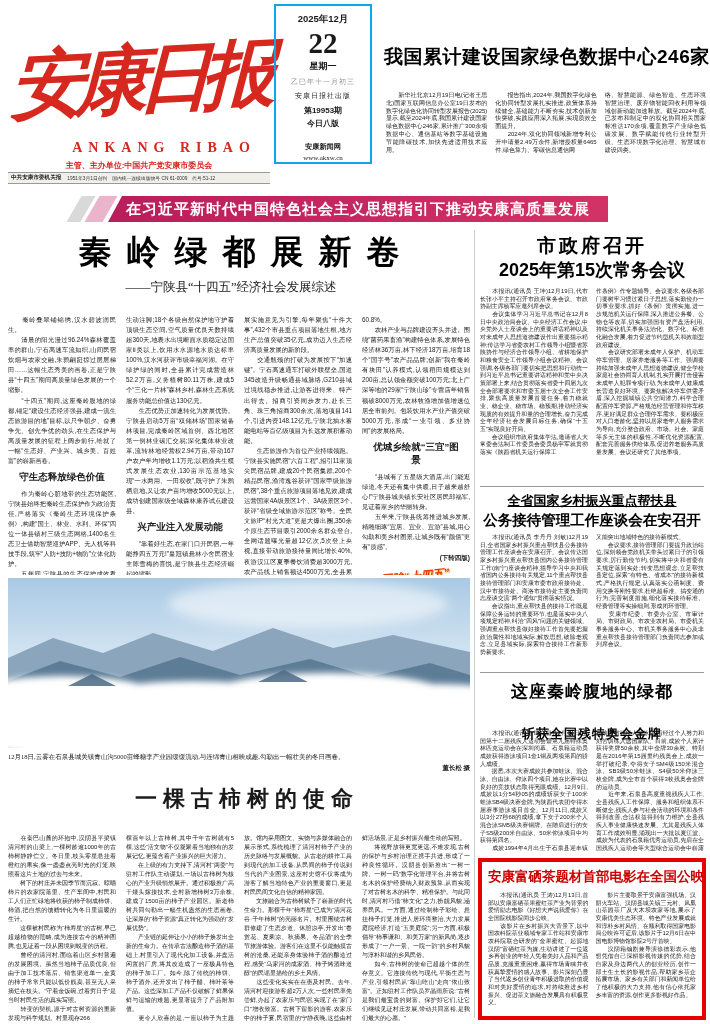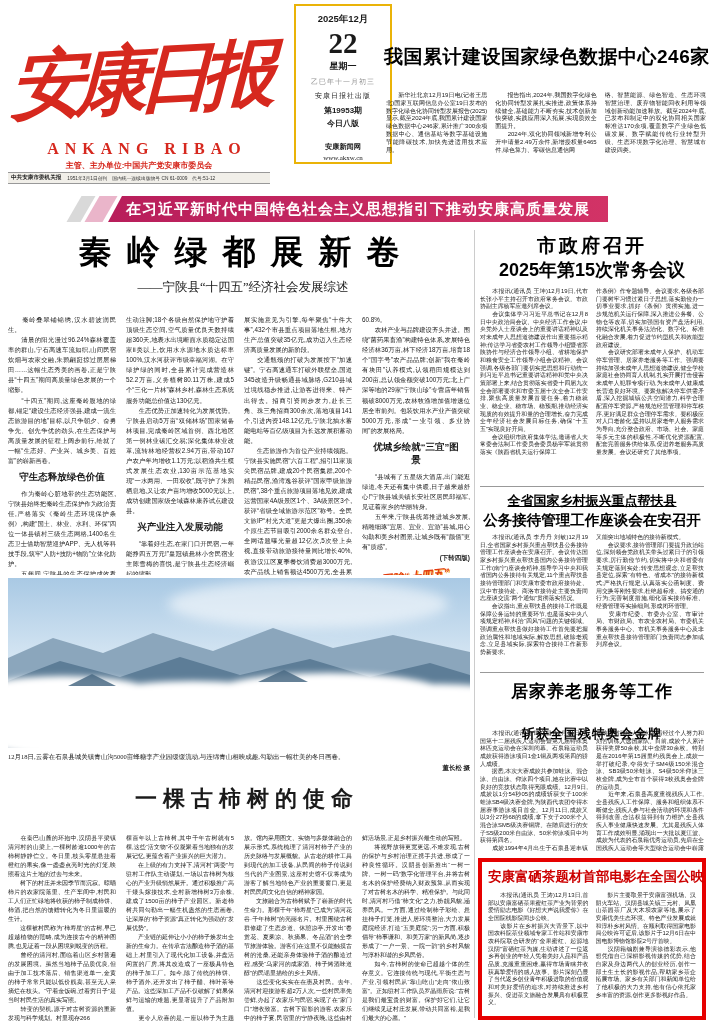--- a/index.html
+++ b/index.html
@@ -3,29 +3,29 @@
 <meta charset="utf-8">
 <style>
   html,body{margin:0;padding:0;background:#ffffff;}
   .page{position:relative;width:710px;height:1024px;background:#fff;overflow:hidden;
         font-family:"Liberation Sans",sans-serif;color:#1a1a1a;}
   .abs{position:absolute;}
   
   #cal{left:10px;top:14px;width:285px;height:140px;font-family:"Liberation Serif",serif;
        font-weight:bold;font-style:italic;font-size:74px;line-height:130px;letter-spacing:-10px;
        color:#d6281e;transform:rotate(-3deg) skewX(-4deg);white-space:nowrap;}
-  #latin{left:27px;top:140px;width:240px;text-align:center;color:#d6281e;font-family:"Liberation Serif",serif;
-       font-weight:bold;font-size:16px;letter-spacing:6px;}
+  #latin{left:44px;top:140px;width:240px;text-align:center;color:#d6281e;font-family:"Liberation Serif",serif;
+       font-weight:bold;font-size:14px;letter-spacing:6px;}
   #org{left:8px;top:160px;width:262px;text-align:center;color:#d6281e;font-weight:bold;font-size:8px;}
   #infobar{left:8px;top:172px;width:262px;height:12px;background:#f1efe9;border-top:1px solid #999;
        border-bottom:1px solid #999;display:flex;align-items:center;gap:6px;padding:0 3px;box-sizing:border-box;}
   #infobar .ag{font-weight:bold;font-size:5.6px;}
   #infobar .fi{font-size:4.8px;color:#333;white-space:nowrap;}
   
-  #datebox{left:294px;top:4px;width:98px;height:160px;border:2px solid #eab308;box-sizing:border-box;
+  #datebox{left:274px;top:4px;width:98px;height:160px;border:2px solid #0ea5e9;box-sizing:border-box;
        text-align:center;padding-top:7px;}
   .db-ym{font-size:9.5px;font-weight:bold;}
   .db-day{font-size:29px;font-weight:bold;font-family:"Liberation Serif",serif;line-height:30px;margin-top:2px;}
   .db-wd{font-size:9px;font-weight:bold;margin-top:2px;}
   .db-lunar{font-size:7px;color:#949494;margin-top:4px;letter-spacing:1px;}
   .db-pub{font-size:7px;font-family:"Liberation Serif",serif;margin-top:4px;letter-spacing:1px;}
   .db-issue{font-size:8px;font-weight:bold;margin-top:4px;}
   .db-pages{font-size:8px;font-weight:bold;margin-top:2px;}
   .db-site{font-size:7.2px;font-weight:bold;margin-top:13px;}
   .db-url{font-size:7px;font-family:"Liberation Serif",serif;margin-top:2px;}
@@ -36,21 +36,21 @@
   .tcol{flex:1;font-size:6px;line-height:1.3;text-align:justify;white-space:pre-line;overflow:hidden;}
   
   #bstripe1{left:74px;top:196px;width:14px;height:26px;background:#d9d9d9;transform:skewX(-30deg);}
   #bstripe2{left:92px;top:196px;width:18px;height:26px;background:#eab5ca;transform:skewX(-30deg);}
   #banner{left:108px;top:196px;width:500px;height:26px;background:linear-gradient(90deg,#b81e5b,#d23366);
        clip-path:polygon(14px 0,100% 0,100% 100%,0 100%);display:flex;align-items:center;justify-content:center;}
   #banner span{color:#fff;font-weight:bold;font-size:15px;letter-spacing:1px;white-space:nowrap;}
   
   #mtitle{left:8px;top:230px;width:462px;text-align:center;font-size:33px;font-weight:900;
        letter-spacing:15px;text-indent:15px;color:#000;}
-  #msub{left:12px;top:279px;width:462px;text-align:center;font-size:12.5px;font-family:"Liberation Serif",serif;}
+  #msub{left:0;top:279px;width:462px;text-align:center;font-size:12.5px;font-family:"Liberation Serif",serif;}
   #mbyline{left:8px;top:300px;width:462px;text-align:center;font-size:8px;}
   #mbyline .lbl{color:#999;margin-right:4px;}
   #mbyline .nm{font-weight:bold;}
   #mcols{left:8px;top:315px;width:462px;height:260px;display:flex;gap:10px;overflow:hidden;}
   .mcol{flex:1;overflow:hidden;}
   .ct{font-size:6.3px;line-height:1.6;text-align:justify;white-space:pre-line;}
   .sub{font-size:9.5px;font-weight:bold;text-align:center;margin:5px 8px;}
   .turn{font-size:6.5px;font-weight:bold;text-align:right;margin-top:2px;}
   #logo{margin-top:7px;text-align:center;transform:rotate(-6deg);line-height:1.1;}
   #logo .l1{display:block;font-size:11.5px;font-weight:900;font-style:italic;color:#e23a0e;
@@ -242,21 +242,21 @@
   <div class="abs rcols" id="ra2cols">
     <div class="rcol">　　本报讯(通讯员 李丹丹 刘敏)12月19日,全省国家乡村振兴重点帮扶县公务接待管理工作座谈会在安康召开。会议传达国家乡村振兴重点帮扶县国内公务接待管理工作(南宁)座谈会精神,指导学习中央和我省国内公务接待有关规定,11个重点帮扶县接待管理部门和安康市委市政府接待处、汉中市接待处、商洛市接待处主要负责同志座谈交流“两个通知”贯彻落实情况。
 　　会议指出,重点帮扶县的接待工作既是保障公务运转的重要环节,也是落实中央八项规定精神,纠治“四风”问题的关键领域。强调重点帮扶县做好接待工作首先要把握政治属性和地域实际,解放思想,破除老观念,立足县域实际,探索符合接待工作新形势新要求,</div>
     <div class="rcol">又能突出地域特色的接待新模式。
 　　会议要求,接待管理部门要提升政治站位,深刻领会党政机关带头过紧日子的引领要求,厉行勤俭节约,切实将中央和省委有关规定落到实处;转变思想观念,立足帮扶县定位,探索“有特色、省成本”的接待新模式;严格执行规定,认真落实公函制度、费用交换等刚性要求,杜绝超标准、搞变通的行为;完善制度措施,细化落实接待标准、经费管理等实操细则,形成闭环管理。
 　　安康市纪委、市委办公室、市审计局、市财政局、市农业农村局、市委机关事务服务中心、市机关事务服务中心及非重点帮扶县接待管理部门负责同志参加或列席会议。</div>
   </div>
 
   <div class="abs hdiv" id="hr2"></div>
 
-  <div class="abs rt1" id="ra3t1">居家养老服务等工作</div>
+  <div class="abs rt1" id="ra3t1">这座秦岭腹地的绿都</div>
   <div class="abs rt1" id="ra3t2">斩获全国残特奥会金牌</div>
   <div class="abs rcols" id="ra3cols">
     <div class="rcol">　　本报讯(通讯员 谭文昌)12月14日,全国第十二届残疾人运动会暨第九届特殊奥林匹克运动会在深圳闭幕。石泉籍运动员成姣获得游泳项目1金1铜及两项第四的骄人成绩。
 　　据悉,本次大赛成姣共参加蛙泳、混合泳、自由泳、仰泳四个项目,她在比赛中以良好的竞技状态取得亮眼成绩。12月9日,成姣以1分54秒05的成绩斩获女子100米蛙泳SB4级决赛金牌,为陕西代表团夺得本届赛事游泳项目首金。12月11日,成姣又以3分27秒68的成绩,拿下女子200米个人混合泳SM5级决赛铜牌。在随后进行的女子S5级200米自由泳、50米仰泳项目中均获得第四名。
 　　成姣1994年4月出生于石泉县迎丰镇梧桐村一户普通农民家庭。因先</div>
     <div class="rcol">选陕西省残疾人游泳队,后经过个人努力和刻苦训练入选国家队。目前,成姣个人累计获得奖牌50余枚,其中金牌30余枚。特别是在2016年第15届里约残奥会上,成姣一举打破纪录,夺得女子SM4级150米混合泳、SB3级50米蛙泳、S4级50米仰泳三枚金牌,成为全市首个获得3枚残奥会金牌的运动员。
 　　近年来,石泉县高度重视残疾人工作,全县残疾人工作保障、服务和组织体系不断健全,残疾人参与社会活动的环境和条件得到改善,合法权益得到有力维护,全县残疾人事业健康快速发展。尤其是残疾人体育工作成效明显,涌现出一大批以夏江波、成姣为代表的石泉籍优秀运动员,先后在全国残疾人运动会等大型综合运动会中崭露头角,屡获佳绩,展现了身残志坚、自强不息的精神风貌。</div>
   </div>
 
   <div class="abs" id="redbox">

